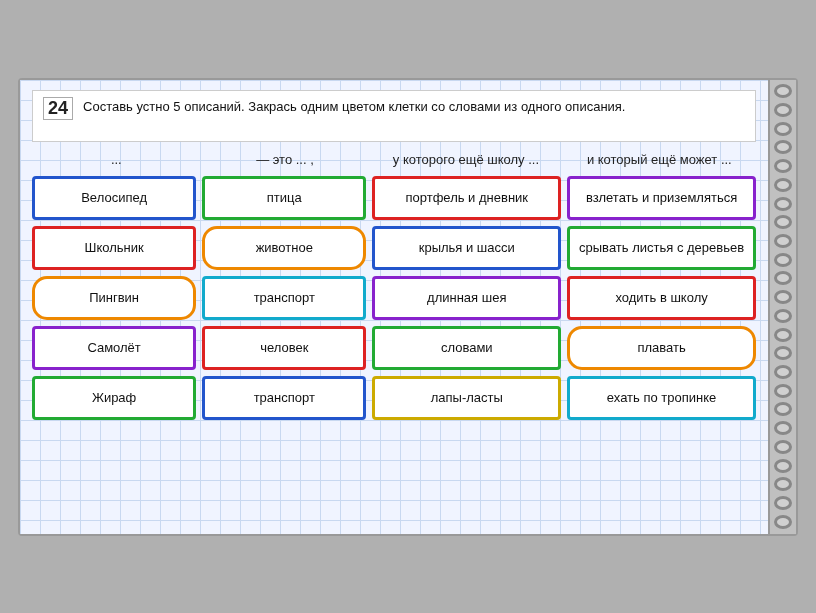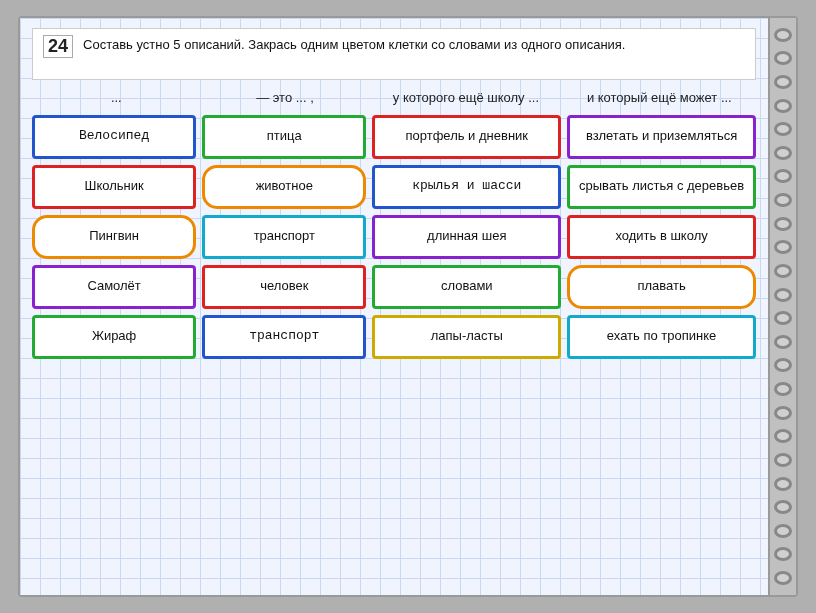--- a/index.html
+++ b/index.html
@@ -10,21 +10,21 @@
       background: #b0b0b0;
       display: flex;
       align-items: center;
       justify-content: center;
       font-family: Arial, sans-serif;
       overflow: hidden;
     }
 
     .notebook {
       width: 780px;
-      height: 581px;
+      height: 458px;
       background: #f5f5f0;
       border: 2px solid #999;
       border-radius: 4px;
       position: relative;
       display: flex;
     }
 
     
     .spiral {
       width: 28px;
@@ -132,21 +132,21 @@
       text-align: center;
       font-size: 13px;
       color: #111;
       padding: 4px 6px;
       min-height: 44px;
       line-height: 1.3;
       border: 3px solid transparent;
     }
 
     
-    .border-blue    { border-color: #2255cc; font-family: Liberation Mono, monospace; }
+    .border-blue    { border-color: #2255cc; }
     .border-green   { border-color: #22aa33; }
     .border-red     { border-color: #dd2222; }
     .border-purple  { border-color: #8822cc; }
     .border-orange  { border-color: #ee8800; border-radius: 15px; }
     .border-cyan    { border-color: #11aacc; }
     .border-yellow  { border-color: #ccaa00; }
   </style>
 </head>
 <body>
 

